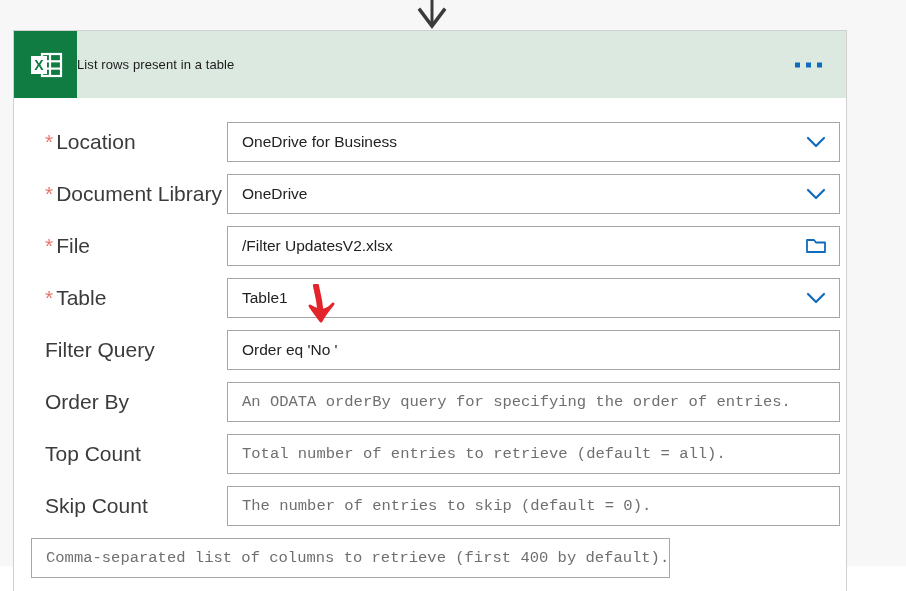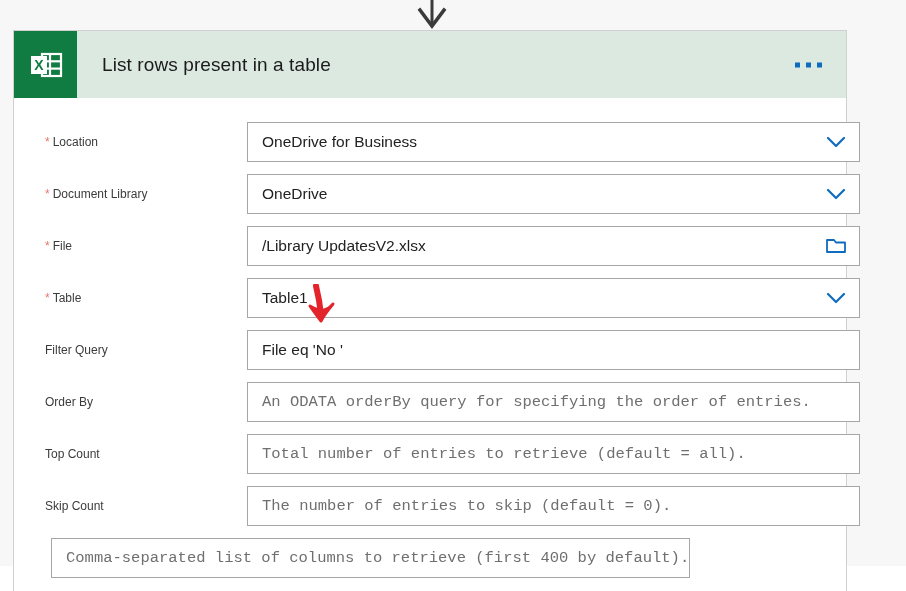--- a/index.html
+++ b/index.html
@@ -65,23 +65,22 @@
   .app-icon {
     width: 63px;
     height: 67px;
     background: #107c41;
     flex: 0 0 63px;
     display: flex;
     align-items: center;
     justify-content: center;
   }
   .card-title {
-    font-size: 19px;
+    font-size: 13px;
     color: #1b1b1b;
-    margin-left: 25px;
     letter-spacing: 0.1px;
     white-space: nowrap;
   }
   .overflow-menu {
     position: absolute;
     right: 18px;
     top: 50%;
     transform: translateY(-50%);
     display: flex;
     gap: 6px;
@@ -101,42 +100,41 @@
     background: #ffffff;
   }
 
   .field-row {
     display: flex;
     align-items: center;
     height: 52px;
   }
   .field-label {
     flex: 0 0 196px;
-    font-size: 12px;
+    font-size: 21px;
     color: #3b3b3b;
     padding-left: 14px;
     box-sizing: border-box;
     white-space: nowrap;
   }
   .req {
     color: #e8766b;
     margin-right: 3px;
   }
 
   .field-control {
     position: relative;
     flex: 0 0 613px;
     height: 40px;
     border: 1px solid #a6a6a6;
     box-sizing: border-box;
     background: #ffffff;
     display: flex;
     align-items: center;
     cursor: text;
-    margin-left: 20px;
   }
   .field-text {
     font-size: 15.5px;
     color: #222222;
     padding-left: 14px;
     white-space: nowrap;
     overflow: hidden;
     text-overflow: ellipsis;
   }
   .field-text.placeholder {
@@ -228,21 +226,21 @@
             <svg width="20" height="12" viewBox="0 0 20 12">
                 <path d="M2 2 L10 10 L18 2" fill="none" stroke="#0f6cbd" stroke-width="2.2" stroke-linecap="round" stroke-linejoin="round"></path>
               </svg>
           </span>
         </div>
       </div>
 
       <div class="field-row">
         <div class="field-label"><span class="req">*</span><span>File</span></div>
         <div class="field-control">
-          <span class="field-text">/Library UpdatesV2.xlsx</span>
+          <span class="field-text">/Filter UpdatesV2.xlsx</span>
           <span class="field-affordance">
             <svg width="22" height="20" viewBox="0 0 22 20">
                 <path d="M2 4 L9 4 L11 6.5 L20 6.5 L20 16 L2 16 Z" fill="none" stroke="#0f6cbd" stroke-width="1.8" stroke-linejoin="round"></path>
               </svg>
           </span>
         </div>
       </div>
 
       <div class="field-row">
         <div class="field-label"><span class="req">*</span><span>Table</span></div>
@@ -252,21 +250,21 @@
             <svg width="20" height="12" viewBox="0 0 20 12">
                 <path d="M2 2 L10 10 L18 2" fill="none" stroke="#0f6cbd" stroke-width="2.2" stroke-linecap="round" stroke-linejoin="round"></path>
               </svg>
           </span>
         </div>
       </div>
 
       <div class="field-row">
         <div class="field-label"><span>Filter Query</span></div>
         <div class="field-control">
-          <span class="field-text">File eq 'No '</span>
+          <span class="field-text">Order eq 'No '</span>
         </div>
       </div>
 
       <div class="field-row">
         <div class="field-label"><span>Order By</span></div>
         <div class="field-control">
           <span class="field-text placeholder">An ODATA orderBy query for specifying the order of entries.</span>
         </div>
       </div>
 

